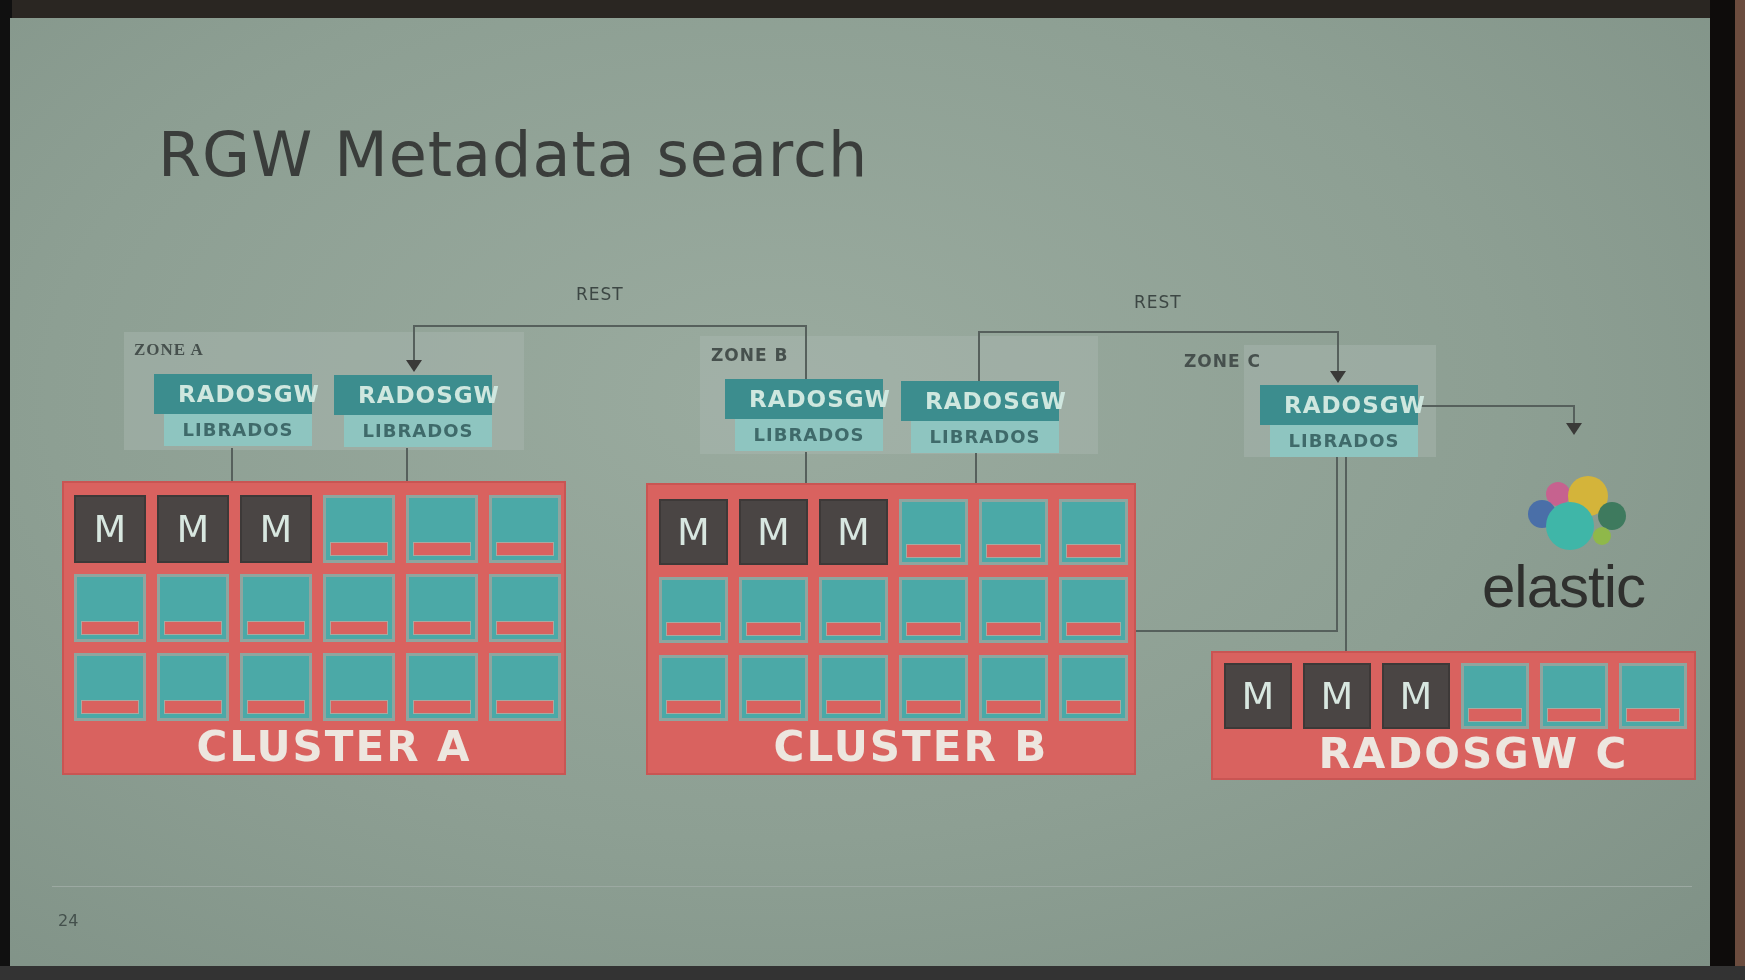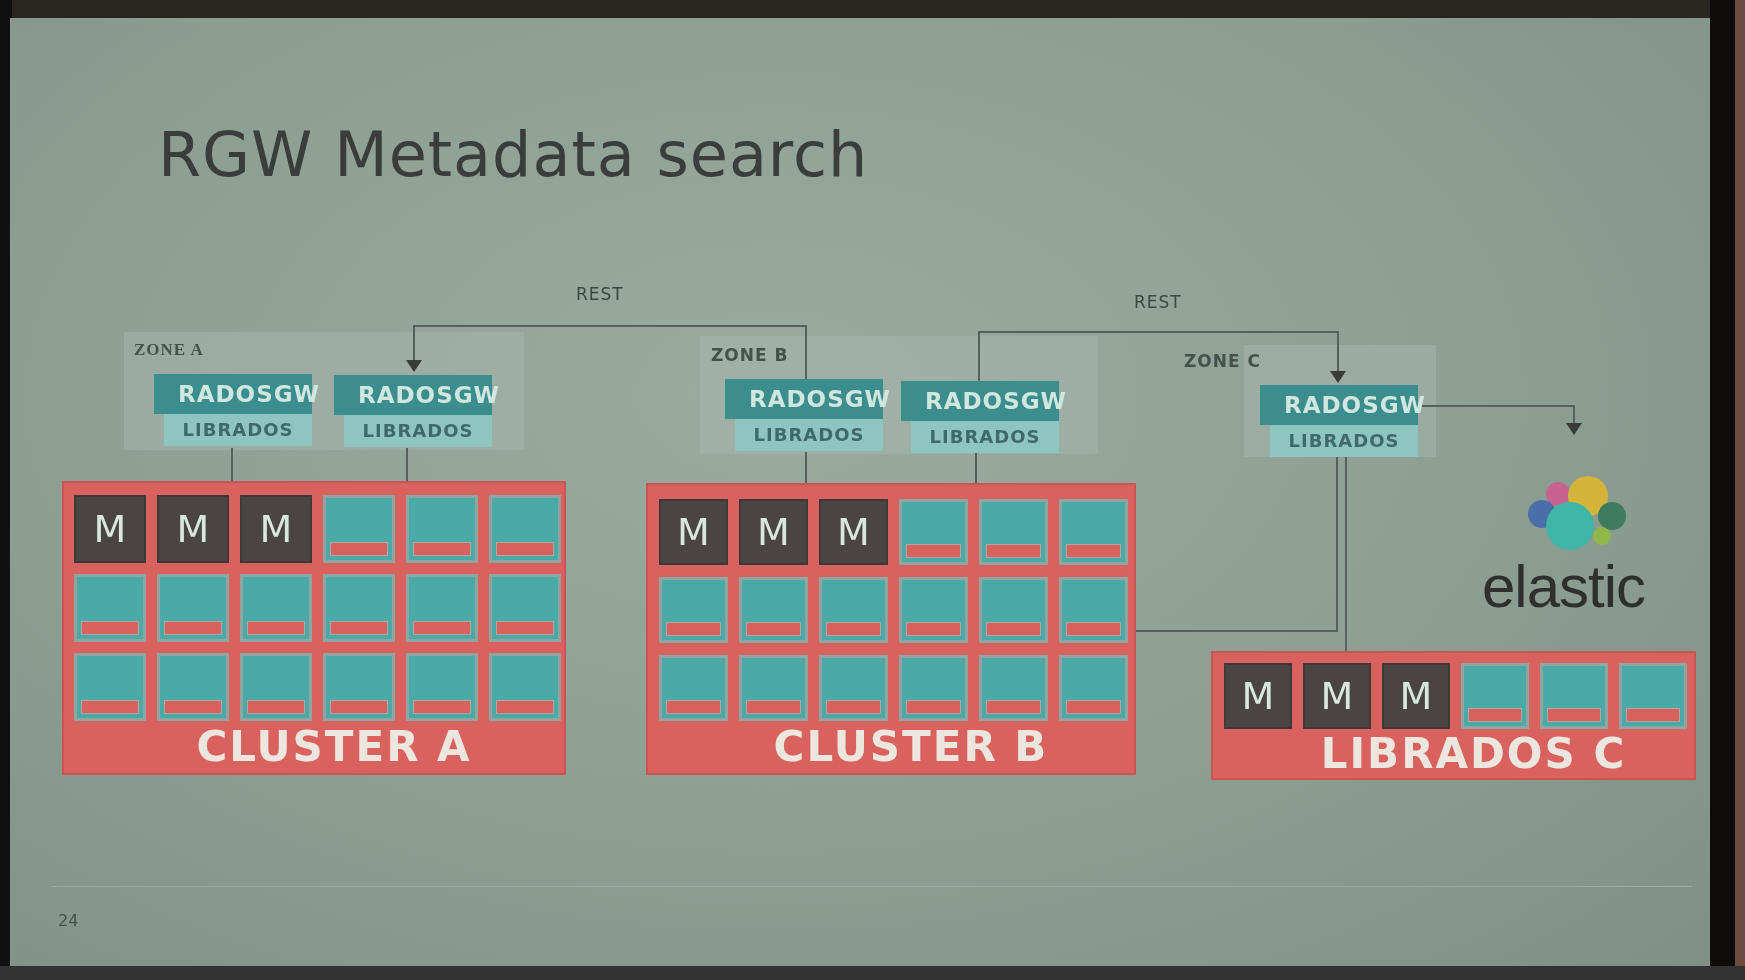--- a/index.html
+++ b/index.html
@@ -213,21 +213,21 @@
     <div class="osd">
         <div class="bar"></div>
       </div>
     <div class="osd">
         <div class="bar"></div>
       </div>
     <div class="osd">
         <div class="bar"></div>
       </div>
   </div>
-  <div class="cluster-label" style="bottom:0;">LIBRADOS C</div>
+  <div class="cluster-label" style="bottom:0;">RADOSGW C</div>
 </div>
 
 <svg class="elastic" viewBox="0 0 200 150">
   <circle cx="80" cy="20" r="12" fill="#c6628f"></circle>
   <circle cx="110" cy="22" r="20" fill="#d4b43a"></circle>
   <circle cx="64" cy="40" r="14" fill="#4a6fa8"></circle>
   <circle cx="134" cy="42" r="14" fill="#3e7a5e"></circle>
   <circle cx="92" cy="52" r="24" fill="#3fb6a8"></circle>
   <circle cx="124" cy="62" r="9" fill="#8fb84a"></circle>
 </svg>

